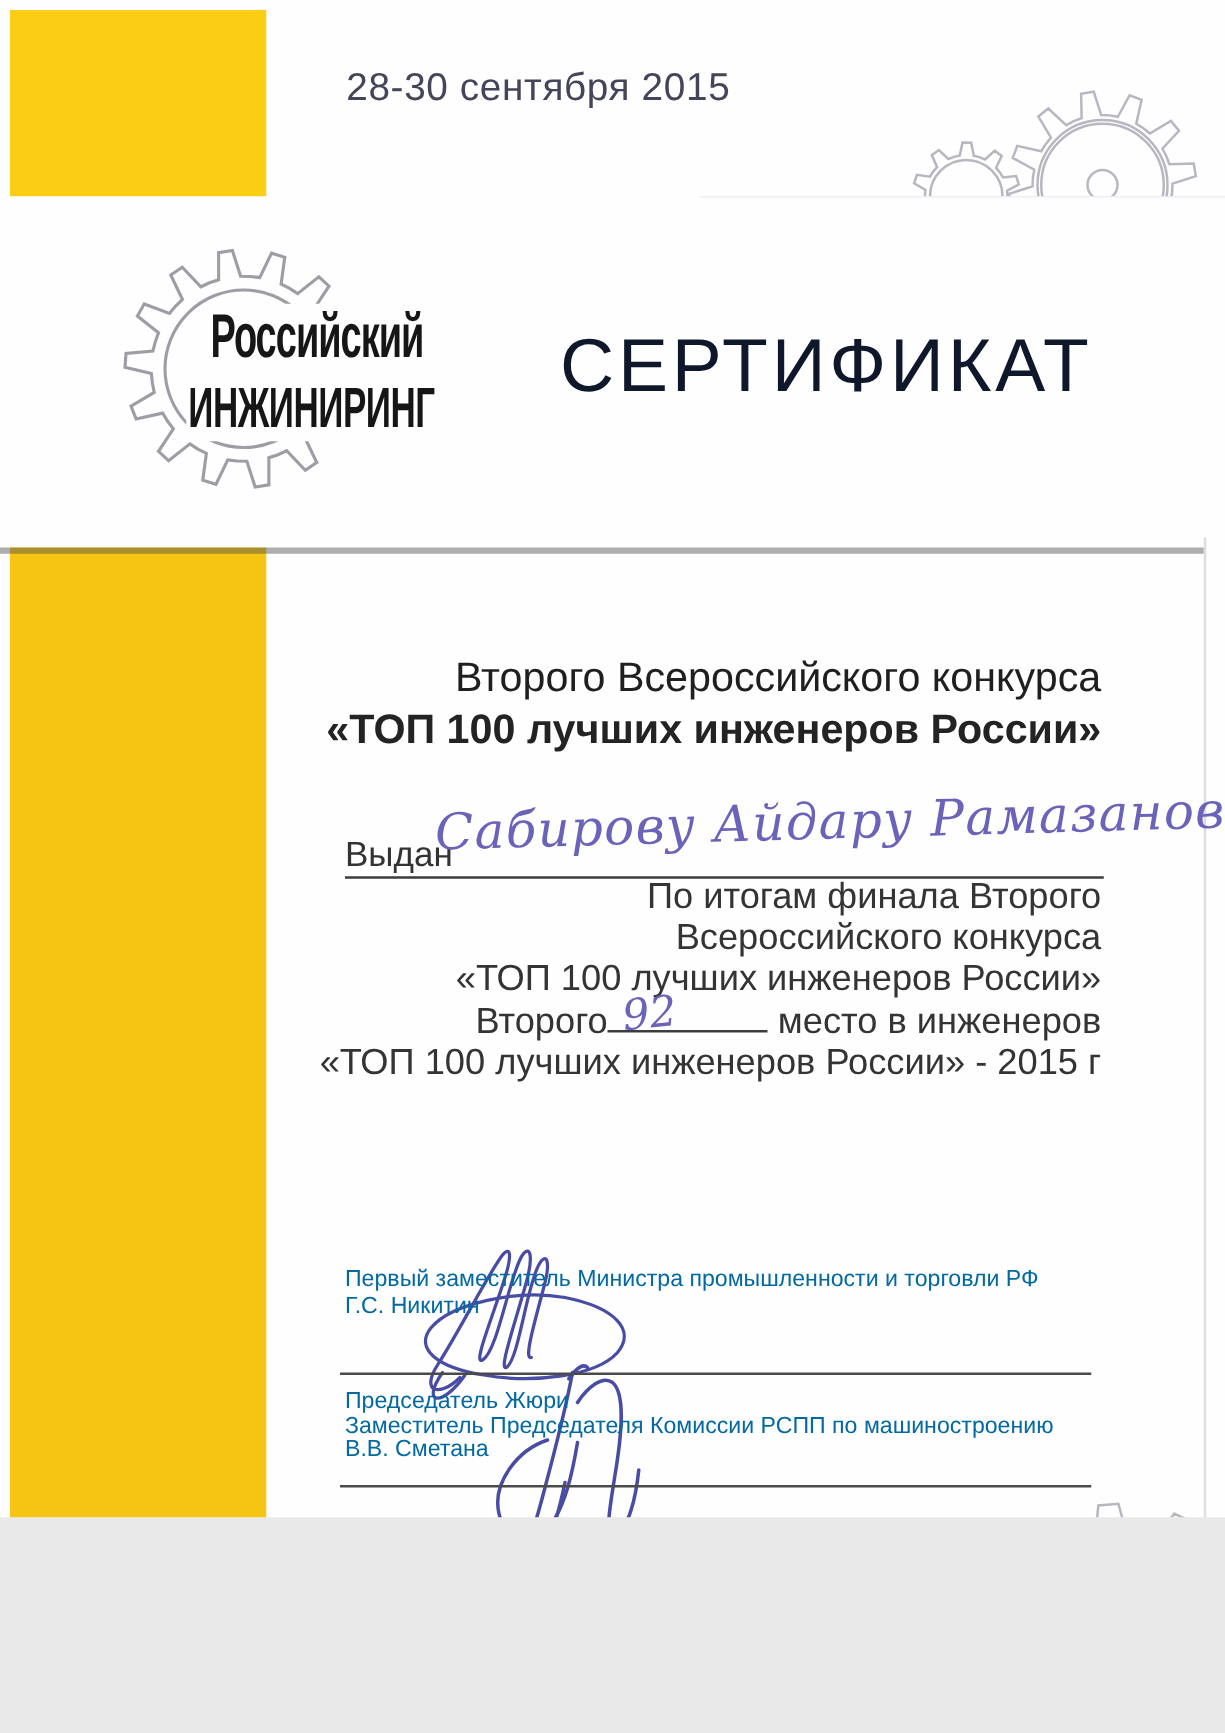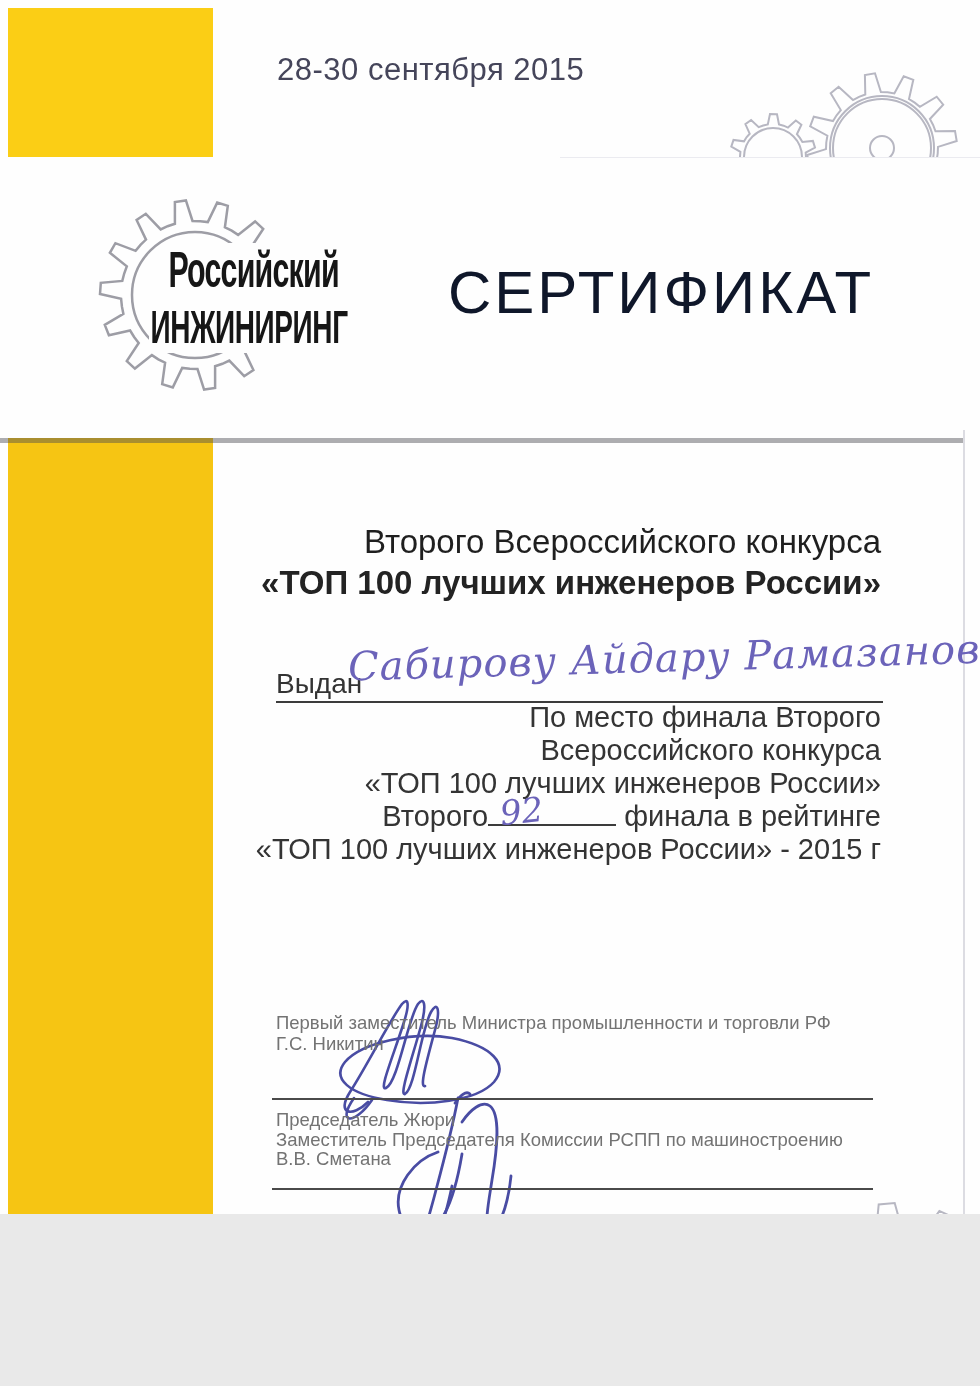--- a/index.html
+++ b/index.html
@@ -67,21 +67,21 @@
     display:inline-block;width:128px;height:24px;vertical-align:baseline;
     border-bottom:2px solid #3c3c3c;position:relative;
   }
   .rank-value{
     position:absolute;left:12px;bottom:-4px;
     font-family:"DejaVu Serif",serif;font-style:italic;
     font-size:34px;color:#6b63b9;transform:rotate(-6deg);
   }
 
   
-  .sig-block{left:276px;width:620px;color:#737373;font-size:18.5px;}
+  .sig-block{left:276px;width:620px;color:#0369a1;font-size:18.5px;}
   .sig-block-1{top:1012px;line-height:21px;}
   .sig-block-2{top:1110px;line-height:19.5px;}
   .sig-line{left:272px;width:601px;height:2px;background:#4a4a4a;}
   .sig-line-1{top:1098px;}
   .sig-line-2{top:1188px;}
 </style>
 </head>
 <body>
 
 <div class="page">
@@ -145,24 +145,24 @@
   <div class="abs award-block">
     <div class="award-line2">Второго Всероссийского конкурса</div>
     <div class="award-line3">«ТОП 100 лучших инженеров России»</div>
   </div>
 
   <div class="abs issued-label">Выдан</div>
   <div class="abs issued-underline"></div>
   <div class="abs recipient-script">Сабирову Айдару Рамазановичу</div>
 
   <div class="abs results-block">
-    <div>По место финала Второго</div>
+    <div>По итогам финала Второго</div>
     <div>Всероссийского конкурса</div>
     <div>«ТОП 100 лучших инженеров России»</div>
-    <div><span>Второго</span><span class="rank-blank"><span class="rank-value">92</span></span><span> финала в рейтинге</span></div>
+    <div><span>Второго</span><span class="rank-blank"><span class="rank-value">92</span></span><span> место в инженеров</span></div>
     <div>«ТОП 100 лучших инженеров России» -  2015 г</div>
   </div>
 
   <div class="abs sig-block sig-block-1">
     <div>Первый заместитель Министра промышленности и торговли РФ</div>
     <div>Г.С. Никитин</div>
   </div>
   <div class="abs sig-line sig-line-1"></div>
 
   <div class="abs sig-block sig-block-2">

